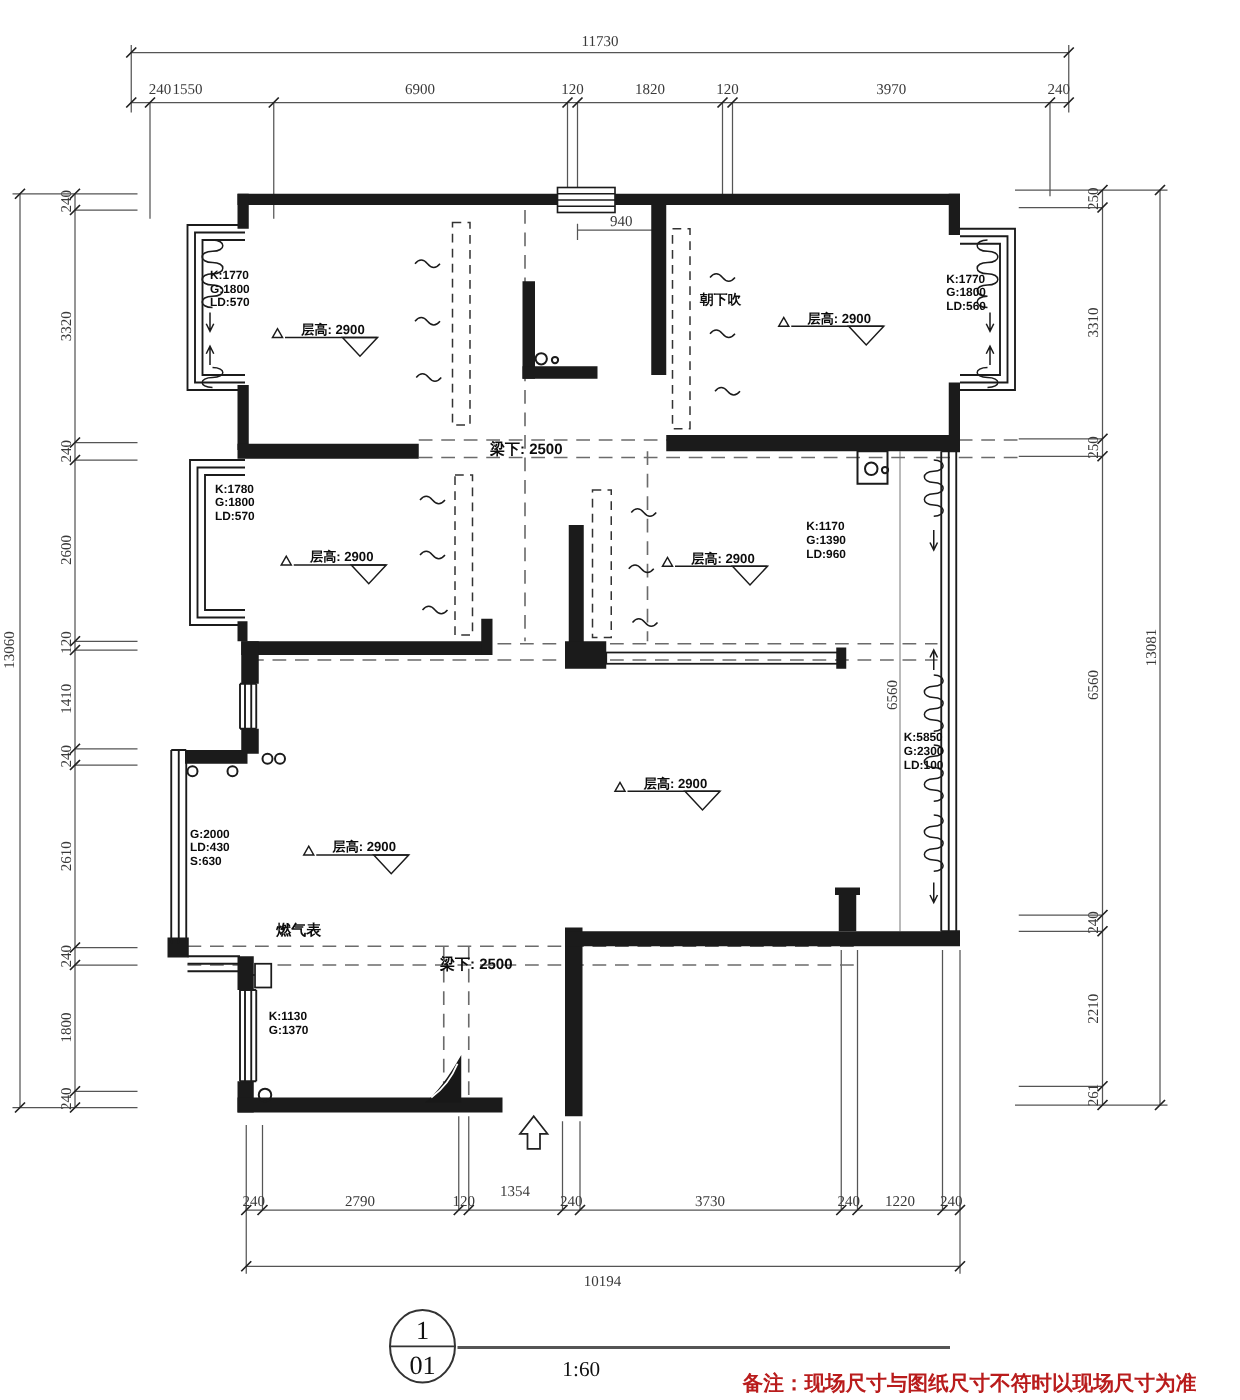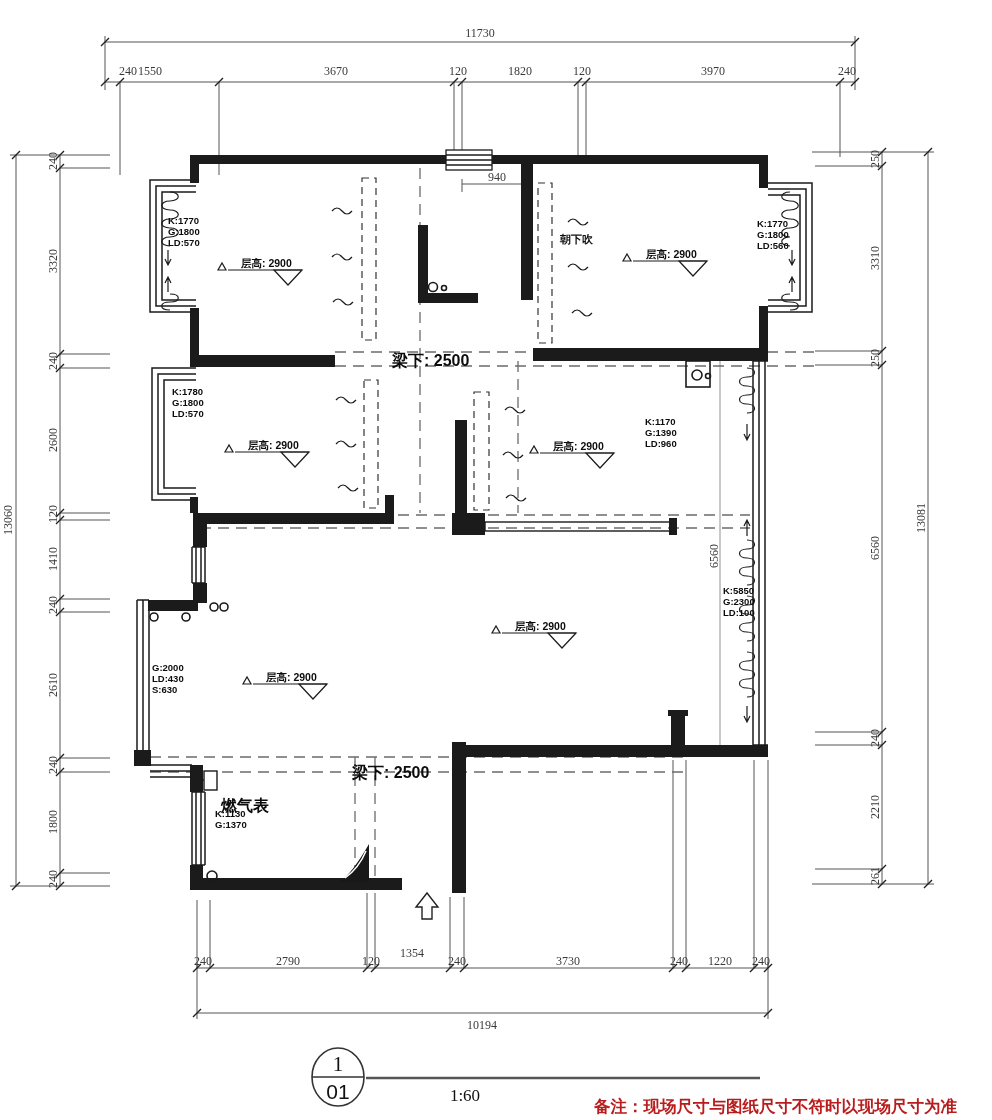--- a/index.html
+++ b/index.html
@@ -6,30 +6,30 @@
   #stage{position:relative;width:992px;height:1120px;background:#fff;overflow:hidden;
          font-family:"Liberation Sans",sans-serif;}
   svg{position:absolute;left:0;top:0;}
   .dh{position:absolute;transform:translateX(-50%);font-family:"Liberation Serif",serif;
       font-size:12px;color:#3a3a3a;white-space:nowrap;}
   .dv{position:absolute;transform:translate(-50%,-50%) rotate(-90deg);font-family:"Liberation Serif",serif;
       font-size:12px;color:#3a3a3a;white-space:nowrap;}
   .wl{position:absolute;font-size:9.5px;font-weight:bold;color:#0c0c0c;line-height:11px;
       white-space:pre-line;letter-spacing:0;}
   .rh{position:absolute;font-size:10.5px;font-weight:bold;color:#0c0c0c;white-space:nowrap;}
-  .bm{position:absolute;font-size:16px;font-weight:bold;color:#0c0c0c;white-space:nowrap;}
+  .bm{position:absolute;font-size:12px;font-weight:bold;color:#0c0c0c;white-space:nowrap;}
   .tb-title{position:absolute;left:480px;top:1040px;transform:translateX(-50%);
       font-family:"Liberation Serif",serif;font-size:30px;color:#111;white-space:nowrap;}
   .tb-scale{position:absolute;left:465px;top:1086px;transform:translateX(-50%);
       font-family:"Liberation Serif",serif;font-size:17px;color:#111;}
   .tb-note{position:absolute;left:594px;top:1096px;font-size:16.5px;font-weight:bold;color:#b91c1c;white-space:nowrap;}
   .tb-c1{position:absolute;left:338px;top:1052px;transform:translateX(-50%);
       font-family:"Liberation Serif",serif;font-size:21px;color:#111;}
   .tb-c2{position:absolute;left:338px;top:1080px;transform:translateX(-50%);
-      font-family:Liberation Sans, sans-serif;font-size:21px;color:#111;}
+      font-family:Liberation Serif, serif;font-size:21px;color:#111;}
 </style>
 </head>
 <body>
 
 <div id="stage">
 
 <svg width="992" height="1120" viewBox="0 0 992 1120">
 
   <g stroke="#555" stroke-width="1" fill="none">
 
@@ -267,21 +267,21 @@
   <g stroke="#333" fill="none">
     <ellipse cx="338" cy="1077" rx="26" ry="29" stroke-width="1.6"></ellipse>
     <line x1="312" y1="1077" x2="364" y2="1077" stroke-width="1.4"></line>
     <line x1="366" y1="1078" x2="760" y2="1078" stroke="#555" stroke-width="2.5"></line>
   </g>
 </svg>
 
 <span class="dh" style="left:480px;top:26px">11730</span>
 <span class="dh" style="left:128px;top:64px">240</span>
 <span class="dh" style="left:150px;top:64px">1550</span>
-<span class="dh" style="left:336px;top:64px">3670</span>
+<span class="dh" style="left:336px;top:64px">6900</span>
 <span class="dh" style="left:458px;top:64px">120</span>
 <span class="dh" style="left:520px;top:64px">1820</span>
 <span class="dh" style="left:582px;top:64px">120</span>
 <span class="dh" style="left:713px;top:64px">3970</span>
 <span class="dh" style="left:847px;top:64px">240</span>
 
 <span class="dh" style="left:482px;top:1018px">10194</span>
 <span class="dh" style="left:203px;top:954px">240</span>
 <span class="dh" style="left:288px;top:954px">2790</span>
 <span class="dh" style="left:371px;top:954px">120</span>
@@ -341,21 +341,21 @@
 <span class="rh" style="left:241px;top:257px">层高: 2900</span>
 <span class="rh" style="left:646px;top:248px">层高: 2900</span>
 <span class="rh" style="left:248px;top:439px">层高: 2900</span>
 <span class="rh" style="left:553px;top:440px">层高: 2900</span>
 <span class="rh" style="left:515px;top:620px">层高: 2900</span>
 <span class="rh" style="left:266px;top:671px">层高: 2900</span>
 
 <span class="bm" style="left:392px;top:351px">梁下: 2500</span>
 <span class="bm" style="left:352px;top:763px">梁下: 2500</span>
 
-<span class="bm" style="left:221px;top:796px">燃气表</span>
+<span class="bm" style="left:221px;top:736px">燃气表</span>
 <span class="bm" style="left:560px;top:232px;font-size:11px">朝下吹</span>
 
 <span class="tb-c1">1</span>
 <span class="tb-c2">01</span>
 <span class="tb-scale">1:60</span>
 <span class="tb-note">备注：现场尺寸与图纸尺寸不符时以现场尺寸为准</span>
 
 </div>
 
 </body></html>

